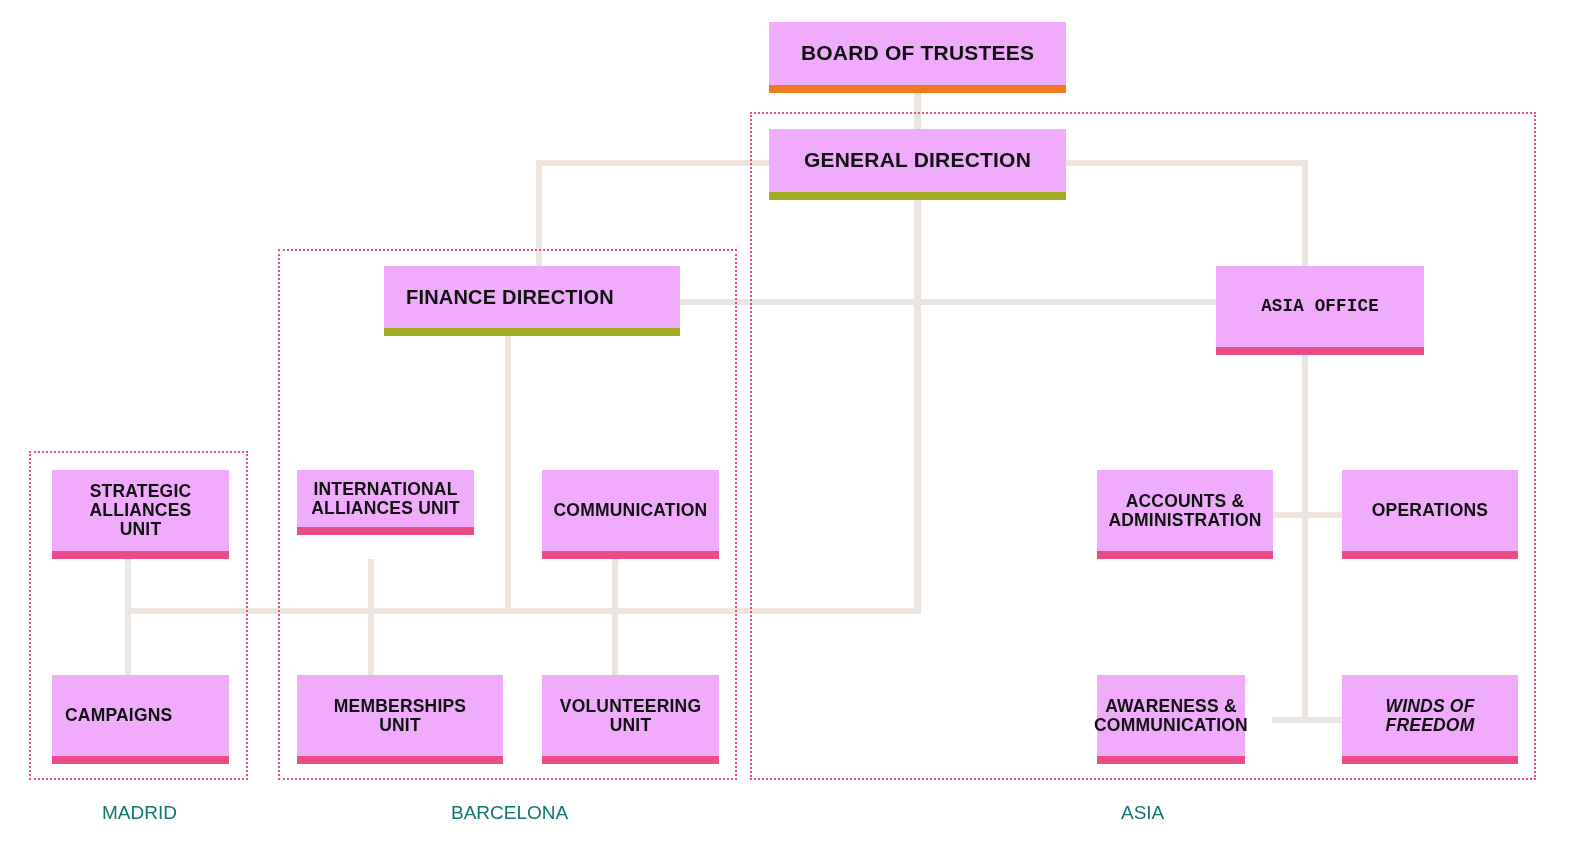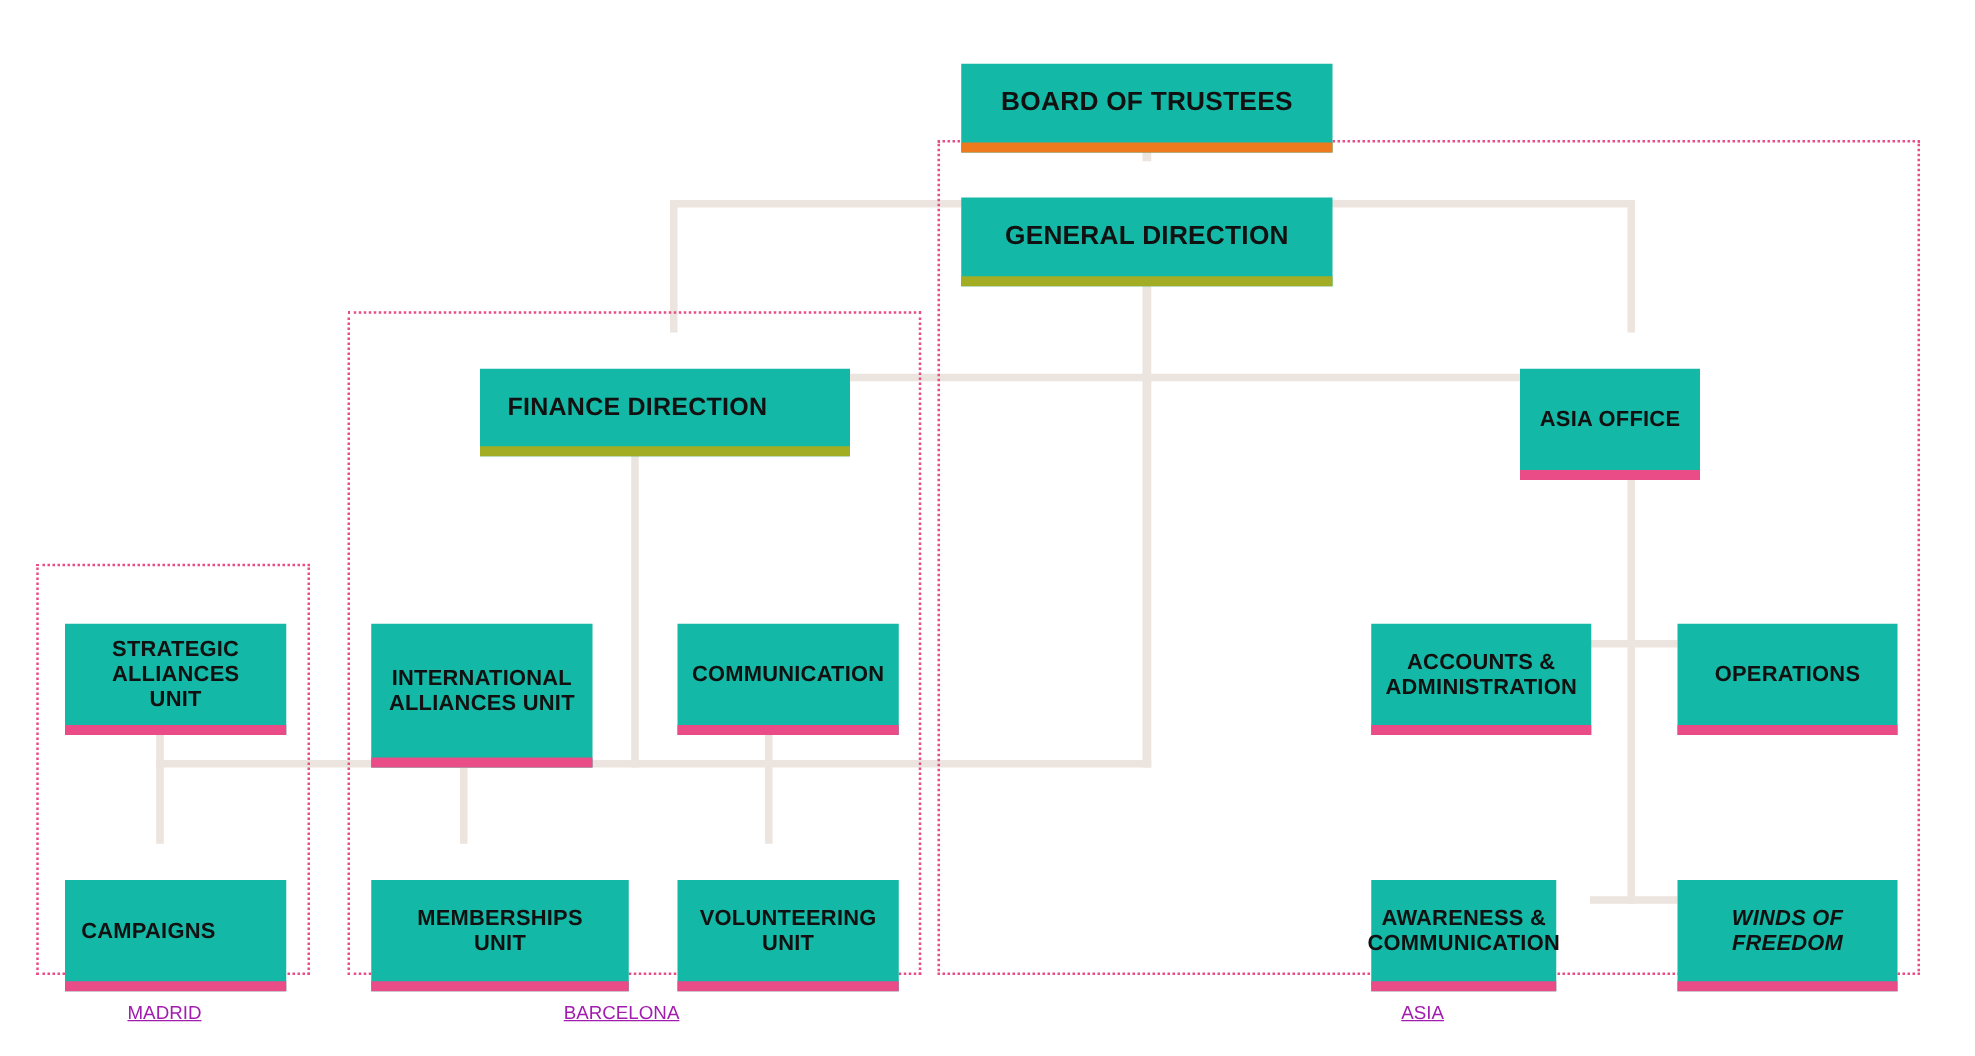--- a/index.html
+++ b/index.html
@@ -1,28 +1,28 @@
 <!DOCTYPE html>
 <html><head>
 <meta charset="utf-8">
 <style>
   html, body { margin:0; padding:0; background:#ffffff; }
   body { width:1580px; height:845px; position:relative; overflow:hidden;
          font-family:"Liberation Sans", sans-serif; }
   .line { position:absolute; background:#ebe4df; }
   .region { position:absolute; border:2px dotted #e94c86; box-sizing:border-box; }
-  .node { position:absolute; background:#14b8a6; box-sizing:border-box;
-          display:flex; align-items:center; justify-content:center; text-align:center;margin-top:29px; }
+  .node { position:absolute; background:#f0abfc; box-sizing:border-box;
+          display:flex; align-items:center; justify-content:center; text-align:center; }
   .node .lbl { font-weight:bold; color:#111; text-transform:uppercase; line-height:1.05; white-space:pre-line; letter-spacing:0.2px; }
   .node .bar { position:absolute; left:0; right:0; bottom:0; height:8px; }
   .node.big .lbl { font-size:21px; }
   .node.small .lbl { font-size:17.5px; }
   .node.small .inner { padding-bottom:8px; }
   .node.big .inner { padding-bottom:8px; }
-  .rlabel { position:absolute; font-size:15px; color:#a21caf; text-transform:uppercase;text-decoration:underline; }
+  .rlabel { position:absolute; font-size:19px; color:#0f766e; text-transform:uppercase; }
 </style>
 </head>
 <body>
 
 <div class="line" style="left:914px;top:93px;width:7px;height:36px;"></div>
 <div class="line" style="left:536px;top:160px;width:772px;height:6px;"></div>
 <div class="line" style="left:536px;top:160px;width:6px;height:106px;"></div>
 <div class="line" style="left:1302px;top:160px;width:6px;height:106px;"></div>
 <div class="line" style="left:914px;top:200px;width:7px;height:414px;"></div>
 <div class="line" style="left:680px;top:299px;width:536px;height:6px;"></div>
@@ -44,36 +44,36 @@
   <div class="bar" style="background:#ee7a1e;"></div>
 </div>
 <div class="node big" style="left:769px;top:129px;width:297px;height:71px;">
   <div class="inner"><span class="lbl">GENERAL DIRECTION</span></div>
   <div class="bar" style="background:#a2ad24;"></div>
 </div>
 <div class="node big" style="left:384px;top:266px;width:296px;height:70px;justify-content:flex-start;padding-left:22px;">
   <div class="inner"><span class="lbl" style="font-size:20px;">FINANCE DIRECTION</span></div>
   <div class="bar" style="background:#a2ad24;"></div>
 </div>
-<div class="node small" style="left:1216px;top:266px;width:144px;height:89px;">
+<div class="node small" style="left:1216px;top:266px;width:208px;height:89px;font-family:Liberation Mono, monospace;">
   <div class="inner"><span class="lbl">ASIA OFFICE</span></div>
   <div class="bar" style="background:#e94c86;"></div>
 </div>
 
 <div class="node small" style="left:52px;top:470px;width:177px;height:89px;">
   <div class="inner"><span class="lbl">STRATEGIC
 ALLIANCES
 UNIT</span></div>
   <div class="bar" style="background:#e94c86;"></div>
 </div>
 <div class="node small" style="left:52px;top:675px;width:177px;height:89px;justify-content:flex-start;padding-left:13px;">
   <div class="inner"><span class="lbl">CAMPAIGNS</span></div>
   <div class="bar" style="background:#e94c86;"></div>
 </div>
-<div class="node small" style="left:297px;top:470px;width:177px;height:115px;">
+<div class="node small" style="left:297px;top:470px;width:177px;height:65px;">
   <div class="inner"><span class="lbl">INTERNATIONAL
 ALLIANCES UNIT</span></div>
   <div class="bar" style="background:#e94c86;"></div>
 </div>
 <div class="node small" style="left:542px;top:470px;width:177px;height:89px;">
   <div class="inner"><span class="lbl">COMMUNICATION</span></div>
   <div class="bar" style="background:#e94c86;"></div>
 </div>
 <div class="node small" style="left:297px;top:675px;width:206px;height:89px;">
   <div class="inner"><span class="lbl">MEMBERSHIPS

